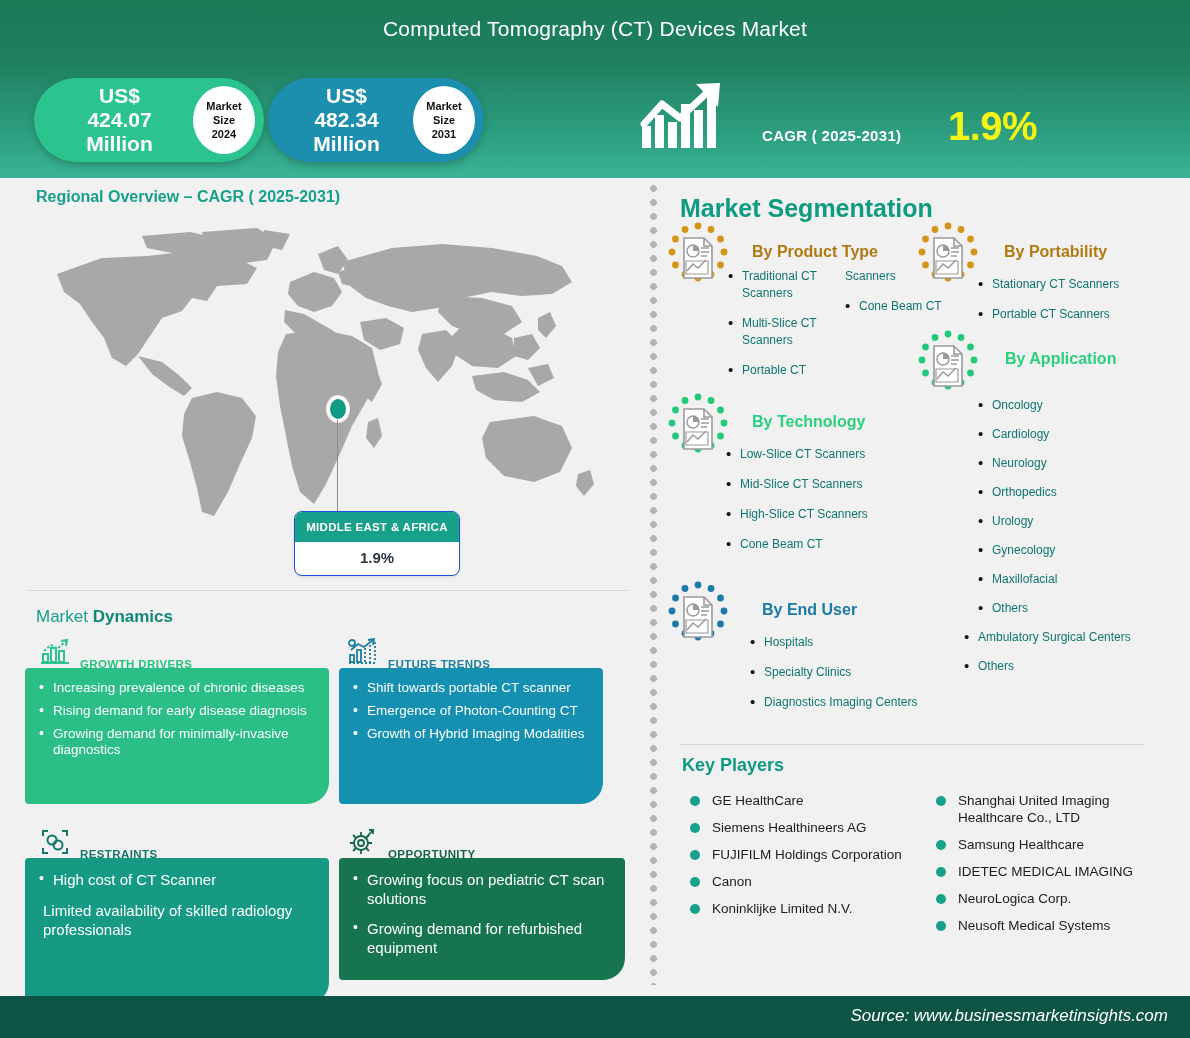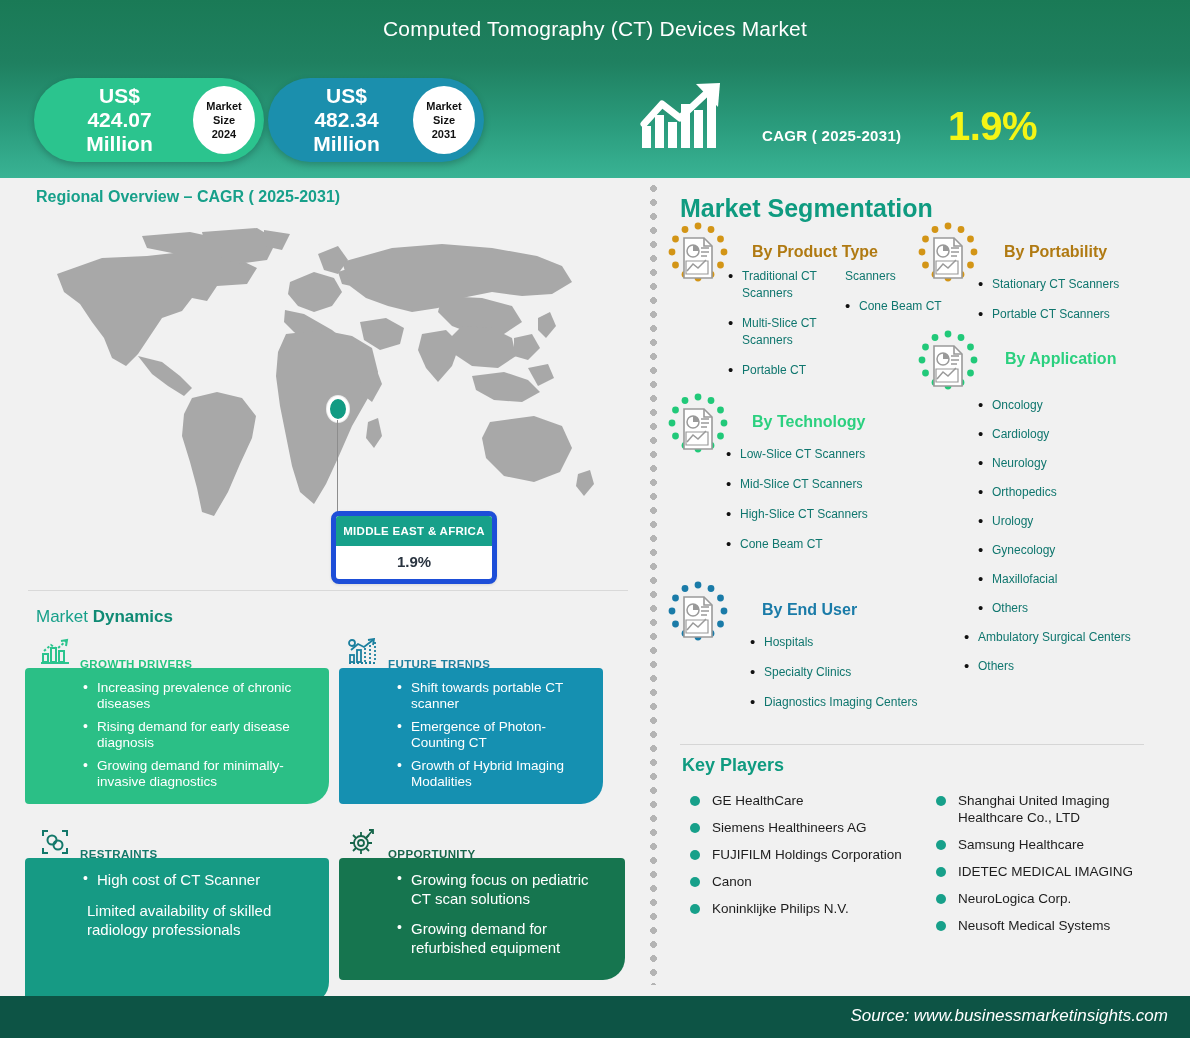--- a/index.html
+++ b/index.html
@@ -64,23 +64,22 @@
     background: #119b83; border: 3px solid #ffffff;
     box-shadow: 0 0 0 1px #ececec;
   }
   .pin-line {
     position: absolute; left: 337px; top: 420px;
     width: 1px; height: 110px; background: #8d8d8d;
   }
   .map-card {
     position: absolute; left: 294px; top: 511px; width: 166px;
     border-radius: 8px; overflow: hidden;
-    border: 5px solid #1d4ed8; background: #fff;
+    border: 1px solid #1d4ed8; background: #fff;
     box-shadow: 0 1px 3px rgba(0,0,0,.10);
-    margin-left: 37px;
   }
   .map-card-head {
     background: #17a08a; color: #fff; text-align: center;
     font-size: 11.5px; font-weight: bold; letter-spacing: .3px;
     padding: 9px 4px;
   }
   .map-card-val {
     text-align: center; color: #2a3440; font-size: 15px;
     font-weight: bold; padding: 7px 4px 9px;
   }
@@ -98,21 +97,21 @@
 
   .dyn-head { position: absolute; display: flex; align-items: flex-end; gap: 10px; }
   .dyn-head .lbl { font-size: 11.5px; font-weight: bold; letter-spacing: .4px; }
 
   .dyn-box {
     position: absolute; border-radius: 4px 4px 22px 4px;
     padding: 12px 14px 14px 14px; color: #ffffff;
   }
   .dyn-box li {
     list-style: none; position: relative; padding-left: 14px;
-    font-size: 13.5px; line-height: 16px; margin-bottom: 7px; margin-left: 44px;
+    font-size: 13.5px; line-height: 16px; margin-bottom: 7px;
   }
   .dyn-box li::before {
     content: "\2022"; position: absolute; left: 0; top: -1px; font-size: 14px;
   }
   .dyn-box li.nobullet { padding-left: 4px; }
   .dyn-box li.nobullet::before { content: ""; }
 
   #drivers-head { left: 40px; top: 638px; }
   #drivers-head .lbl { color: #22c47f; }
   #drivers-box { left: 25px; top: 668px; width: 304px; height: 136px; background: #2bbf86; }
@@ -594,21 +593,21 @@
   <li>Diagnostics Imaging Centers</li>
 </ul>
 
 <div class="hr-right"></div>
 <div class="kp-title">Key Players</div>
 <ul class="kp-col" id="kp-left">
   <li>GE HealthCare</li>
   <li>Siemens Healthineers AG</li>
   <li>FUJIFILM Holdings Corporation</li>
   <li>Canon</li>
-  <li>Koninklijke Philips N.V.</li>
+  <li>Koninklijke Limited N.V.</li>
 </ul>
 <ul class="kp-col" id="kp-right">
   <li>Shanghai United Imaging Healthcare  Co., LTD</li>
   <li>Samsung Healthcare</li>
   <li>IDETEC MEDICAL IMAGING</li>
   <li>NeuroLogica Corp.</li>
   <li>Neusoft Medical Systems</li>
 </ul>
 
 <div class="footer">

